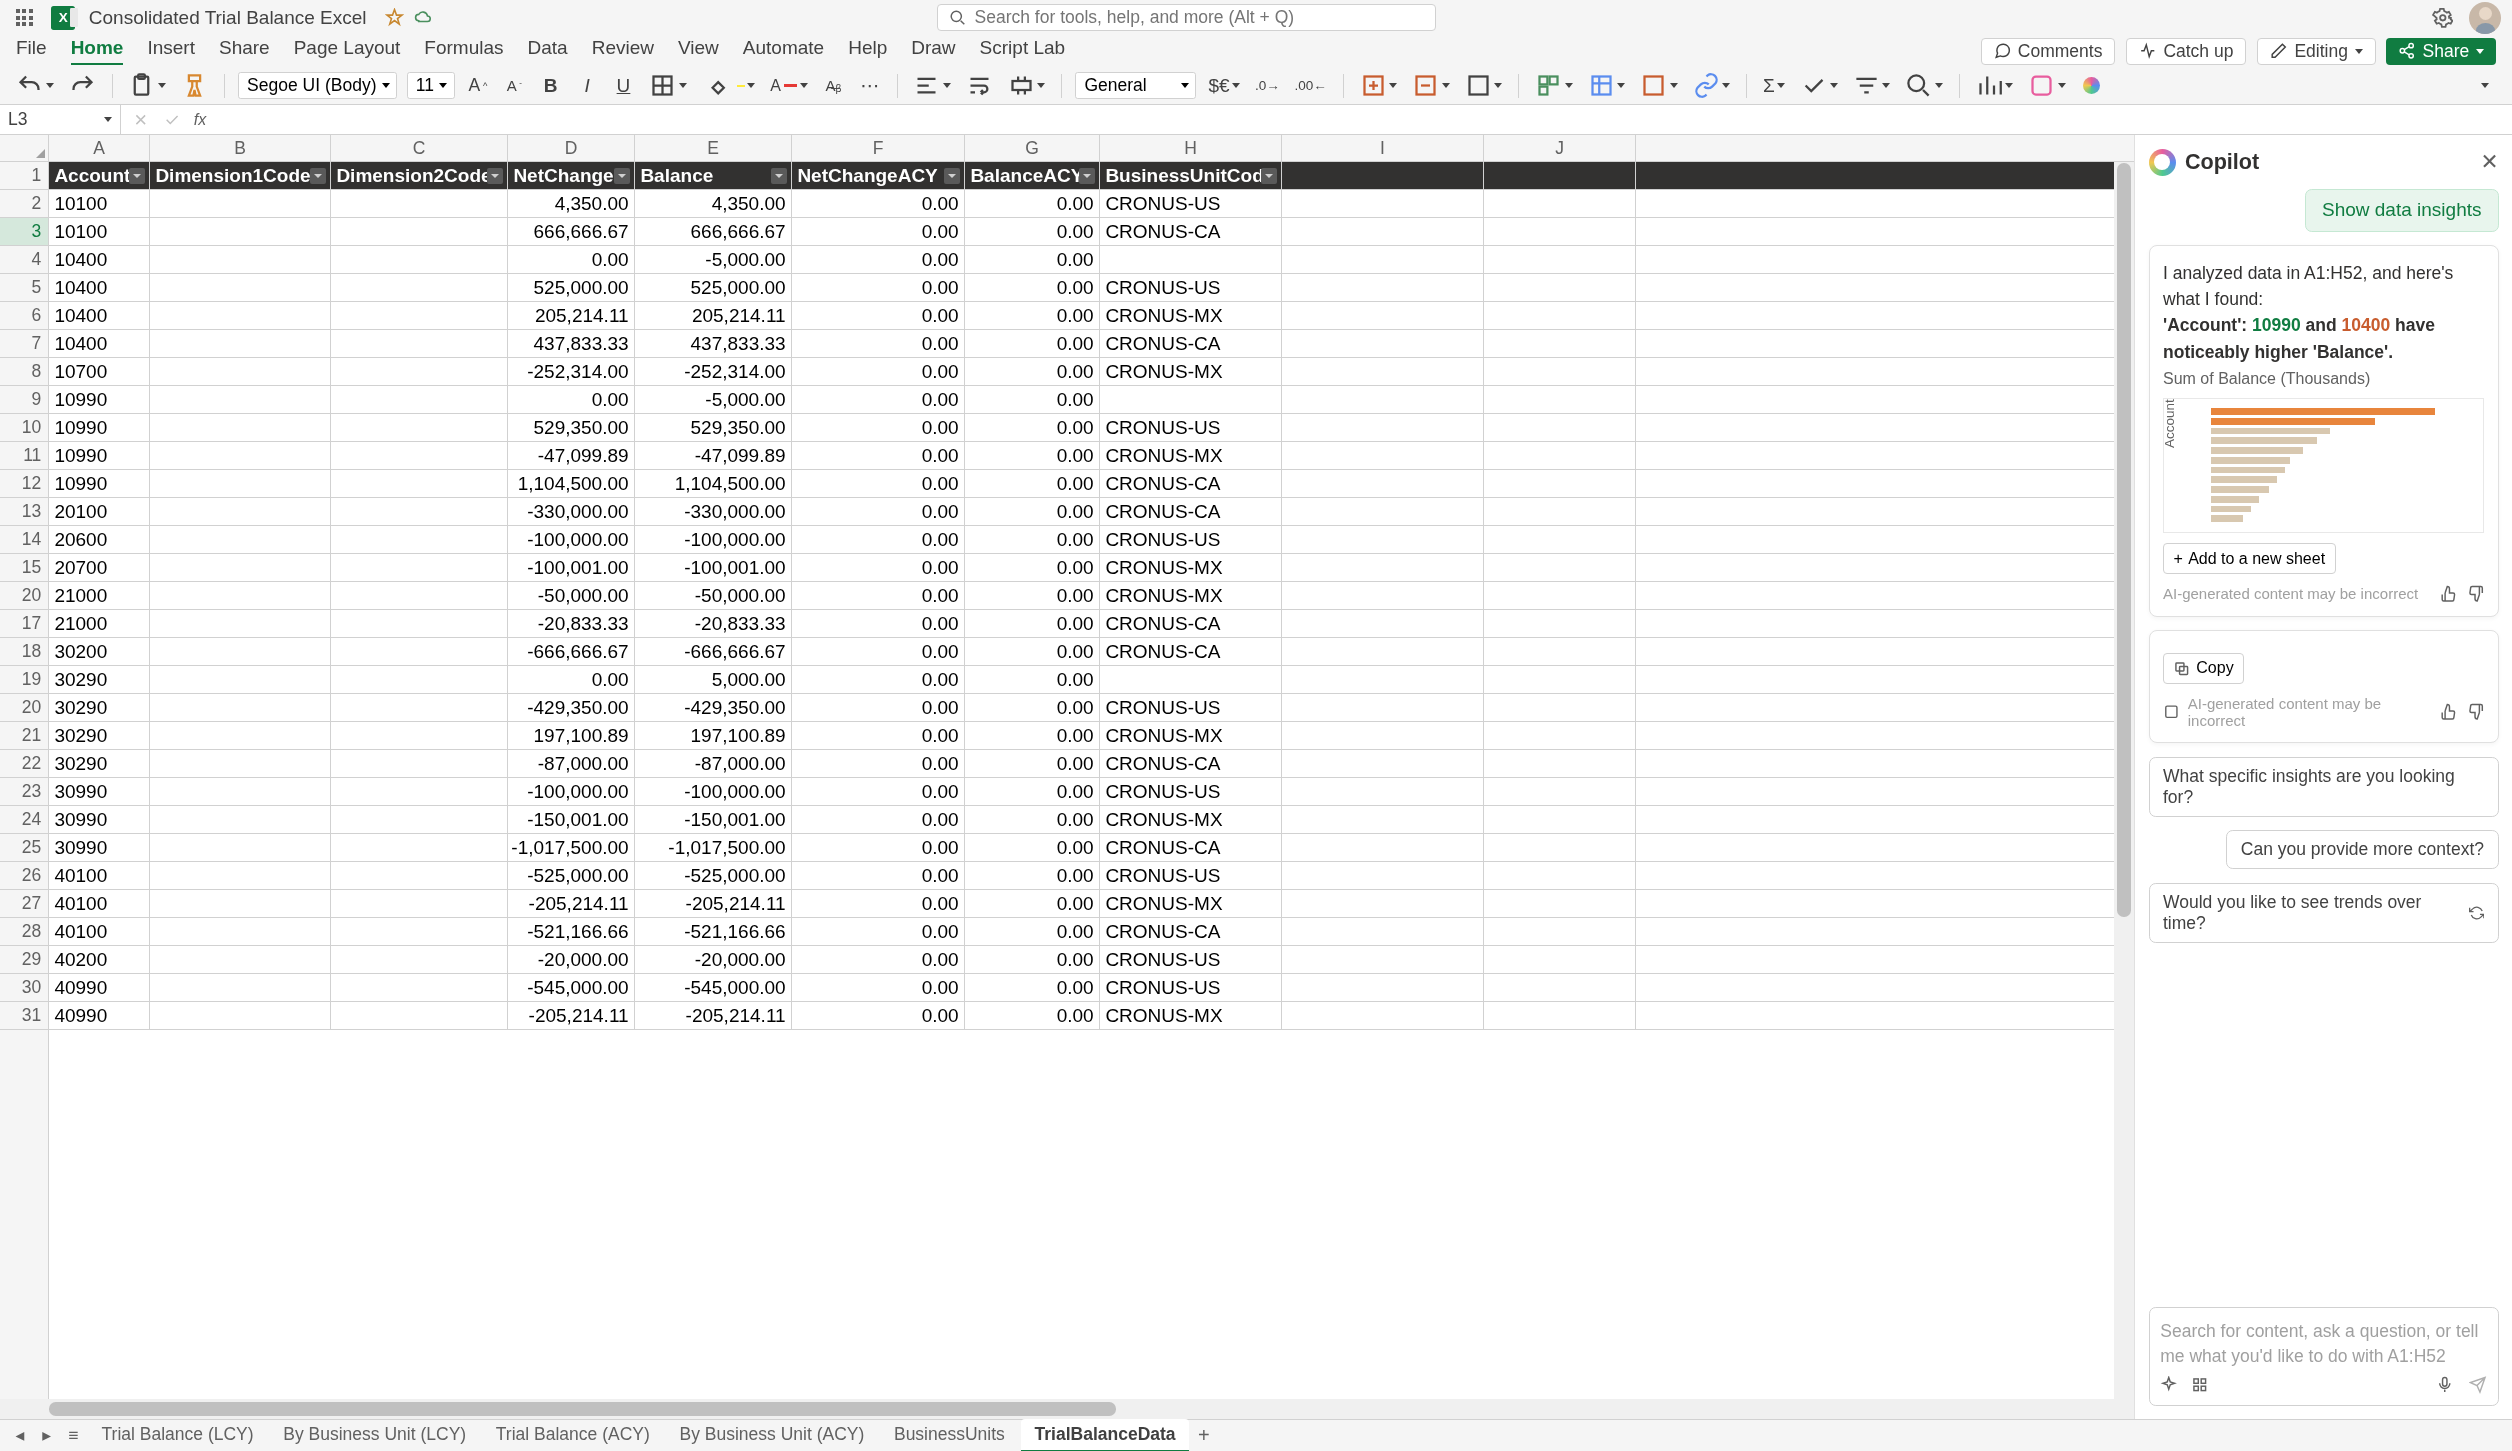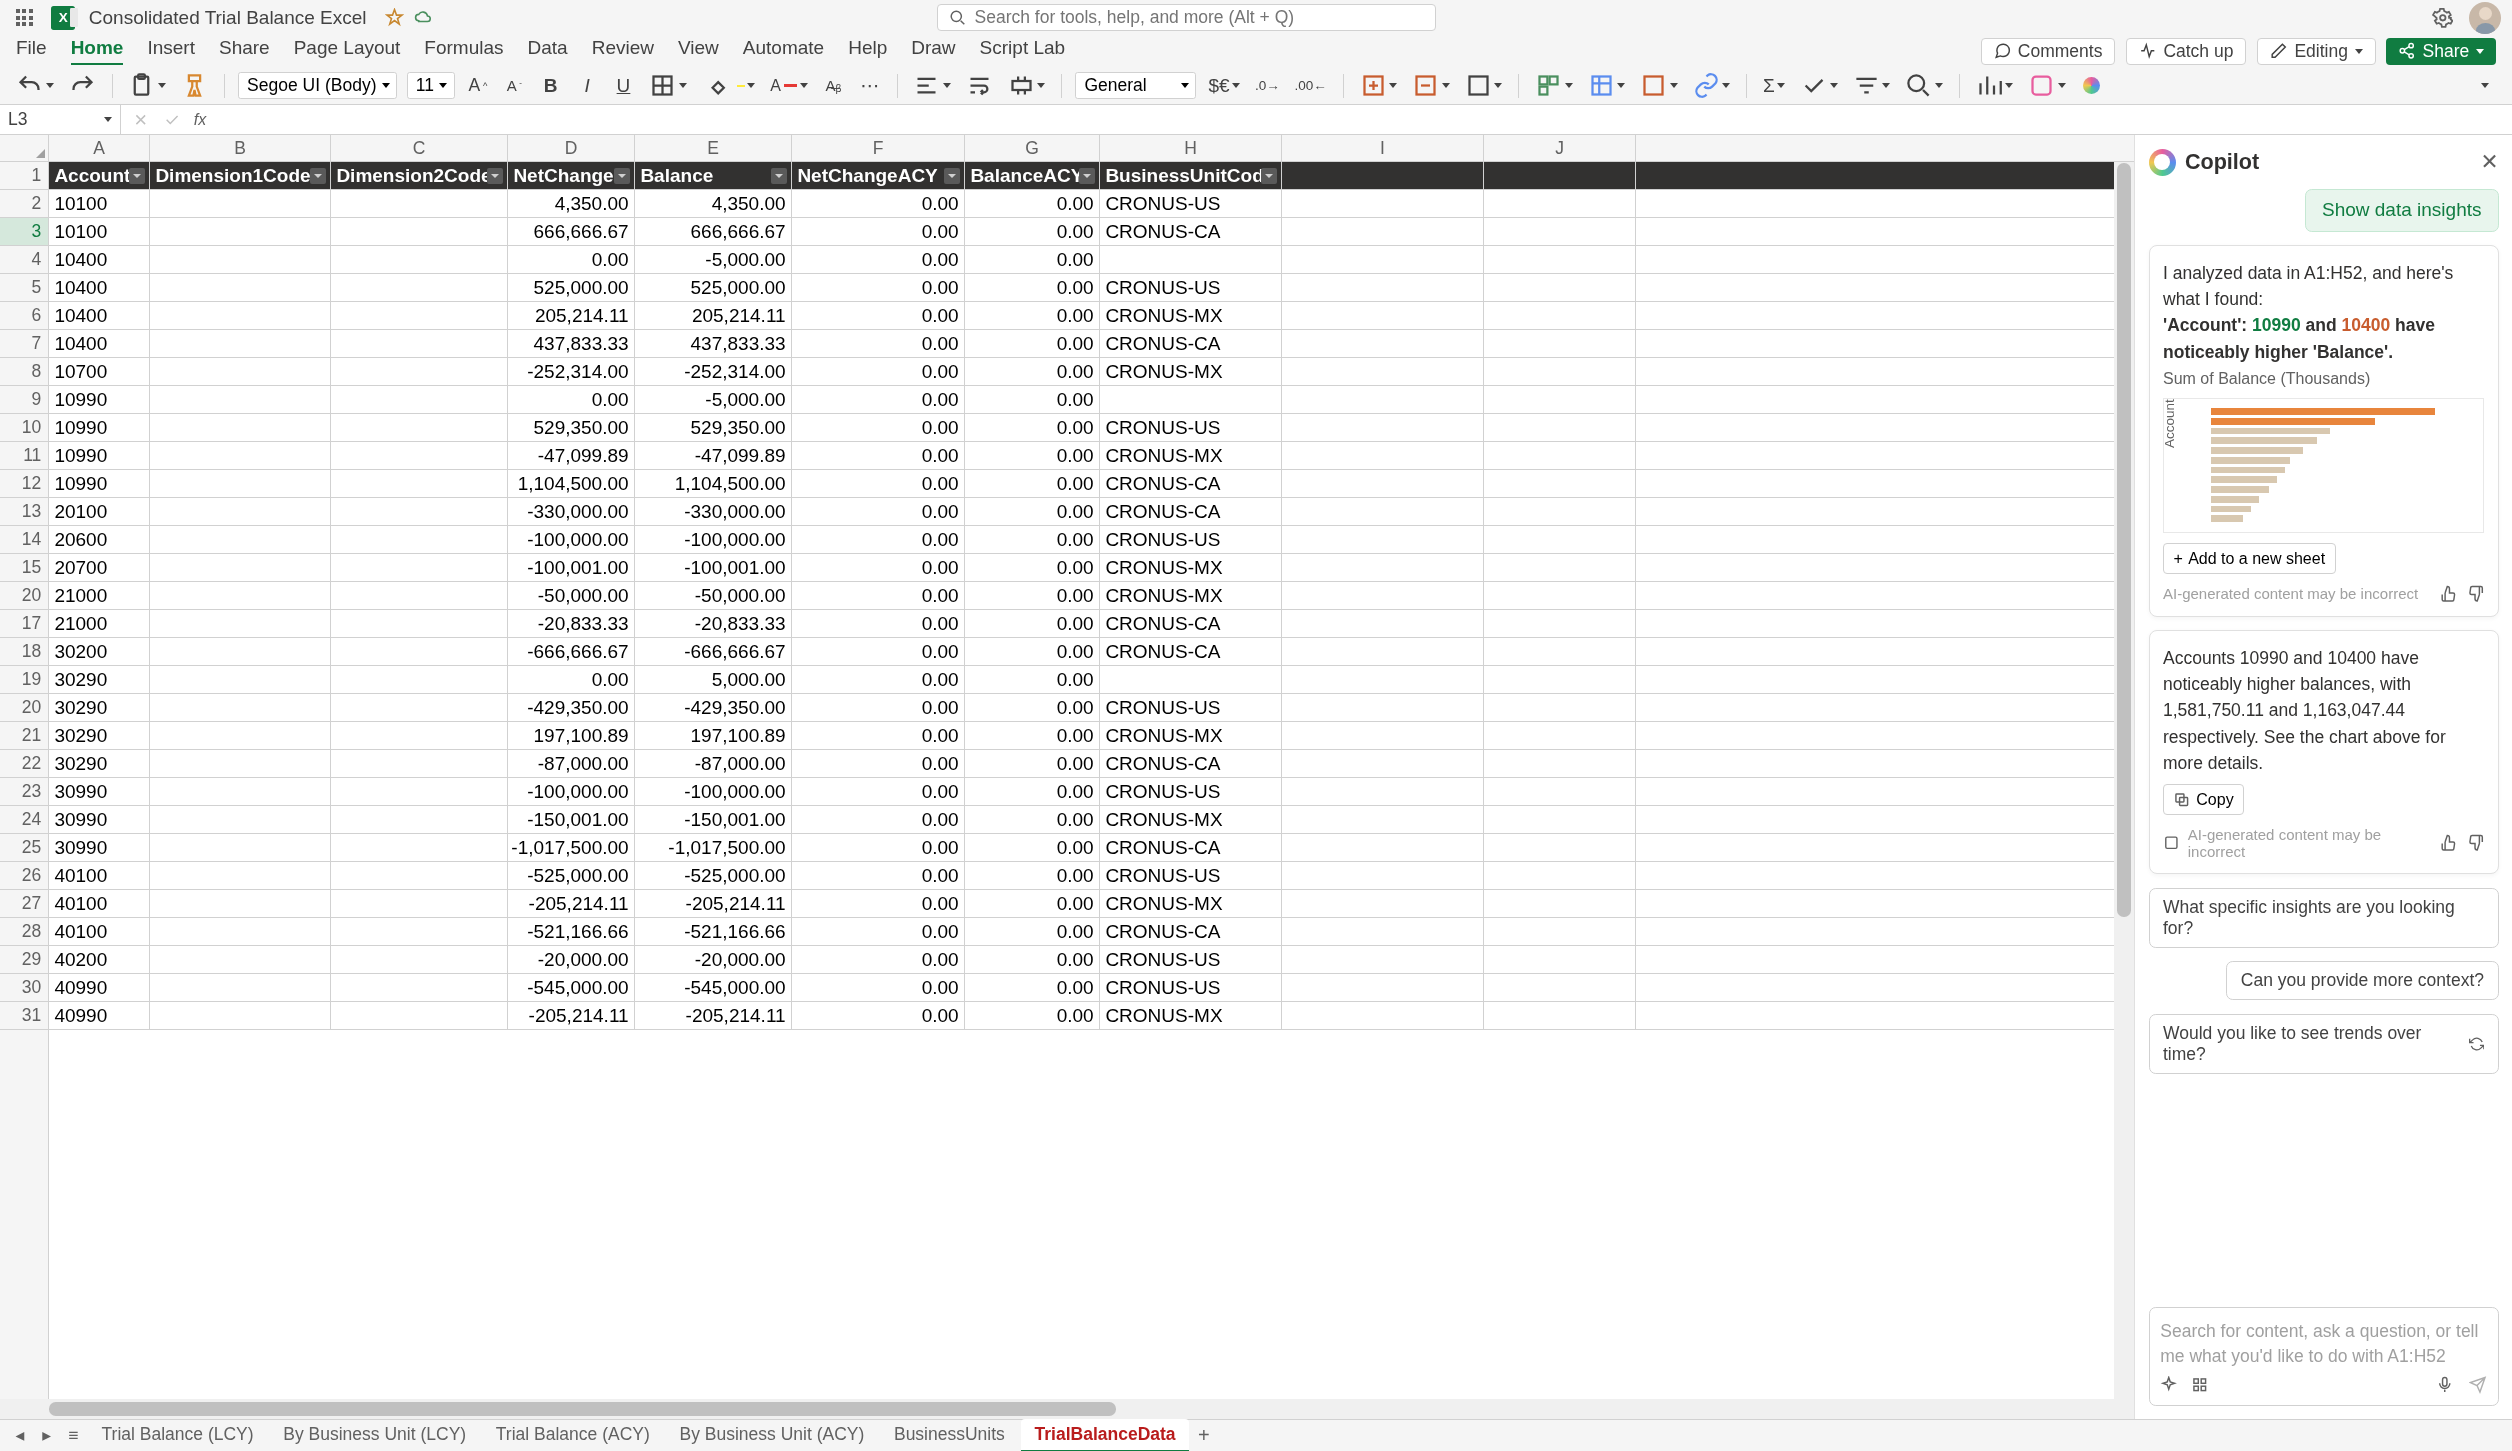--- a/index.html
+++ b/index.html
@@ -104,21 +104,21 @@
 .refresh-ic { width: 16px; height: 16px; }
 .copilot-input { margin-top: auto; border: 0.7px solid #d1d1d1; border-radius: 6.7px; padding: 10.8px; }
 .copilot-input .ph { font-size: 17.5px; color: #a0a0a0; line-height: 1.4; min-height: 49px; }
 .copilot-input-icons { display: flex; gap: 16px; justify-content: flex-end; color: #616161; margin-top: 8px; align-items: center; }
 .copilot-input-icons .left-ic { margin-right: auto; display: flex; gap: 13.5px; }
 
 
 .sheet-tabs { height: 32px; background: #f5f5f5; border-top: 0.7px solid #d1d1d1; display: flex; align-items: center; padding: 0 8px; gap: 2.7px; font-size: 17.5px; color: #616161; }
 .st-nav { width: 24px; height: 24px; display: flex; align-items: center; justify-content: center; cursor: pointer; }
 .sheet-tab { padding: 5.4px 13.5px; cursor: pointer; border-radius: 4px 4px 0 0; }
-.sheet-tab.active { background: #fff; color: #b91c1c; border-bottom: 2.7px solid #107c41; font-weight: 600; }
+.sheet-tab.active { background: #fff; color: #404040; border-bottom: 2.7px solid #107c41; font-weight: 600; }
 .add-sheet { width: 24px; height: 24px; display: flex; align-items: center; justify-content: center; cursor: pointer; font-size: 20px; }
 
 svg { width: 100%; height: 100%; }
 .ic-sm { width: 17.5px; height: 17.5px; display: inline-block; }
 </style>
 </head>
 <body>
 
 <div class="titlebar">
   <div class="app-launcher">
@@ -887,21 +887,20 @@
                 <path d="M7 22V11M3 13v7a2 2 0 002 2h12a2 2 0 002-2l1-7a2 2 0 00-2-2h-5V5a3 3 0 00-3-3l-3 9"></path>
               </svg></span>
           <span class="ic-sm"><svg viewBox="0 0 24 24" fill="none" stroke="#616161" stroke-width="2">
                 <path d="M17 2v11M21 11V4a2 2 0 00-2-2H7a2 2 0 00-2 2L4 11a2 2 0 002 2h5v6a3 3 0 003 3l3-9"></path>
               </svg></span>
         </div>
       </div>
     </div>
 
     <div class="copilot-card">
-      <div class="card-text">Accounts 10990 and 10400 have noticeably higher balances, with 1,581,750.11 and 1,163,047.44 respectively. See the chart above for more details.</div>
       <div class="copy-btn">
           <span class="ic-sm"><svg viewBox="0 0 24 24" fill="none" stroke="#616161" stroke-width="2">
               <rect x="9" y="9" width="11" height="11" rx="1"></rect>
               <rect x="4" y="4" width="11" height="11" rx="1"></rect>
             </svg></span>
           <span>Copy</span>
         </div>
       <div class="card-foot">
         <span class="ic-sm"><svg viewBox="0 0 24 24" fill="none" stroke="#616161" stroke-width="2">
               <rect x="4" y="4" width="16" height="16" rx="2"></rect>

